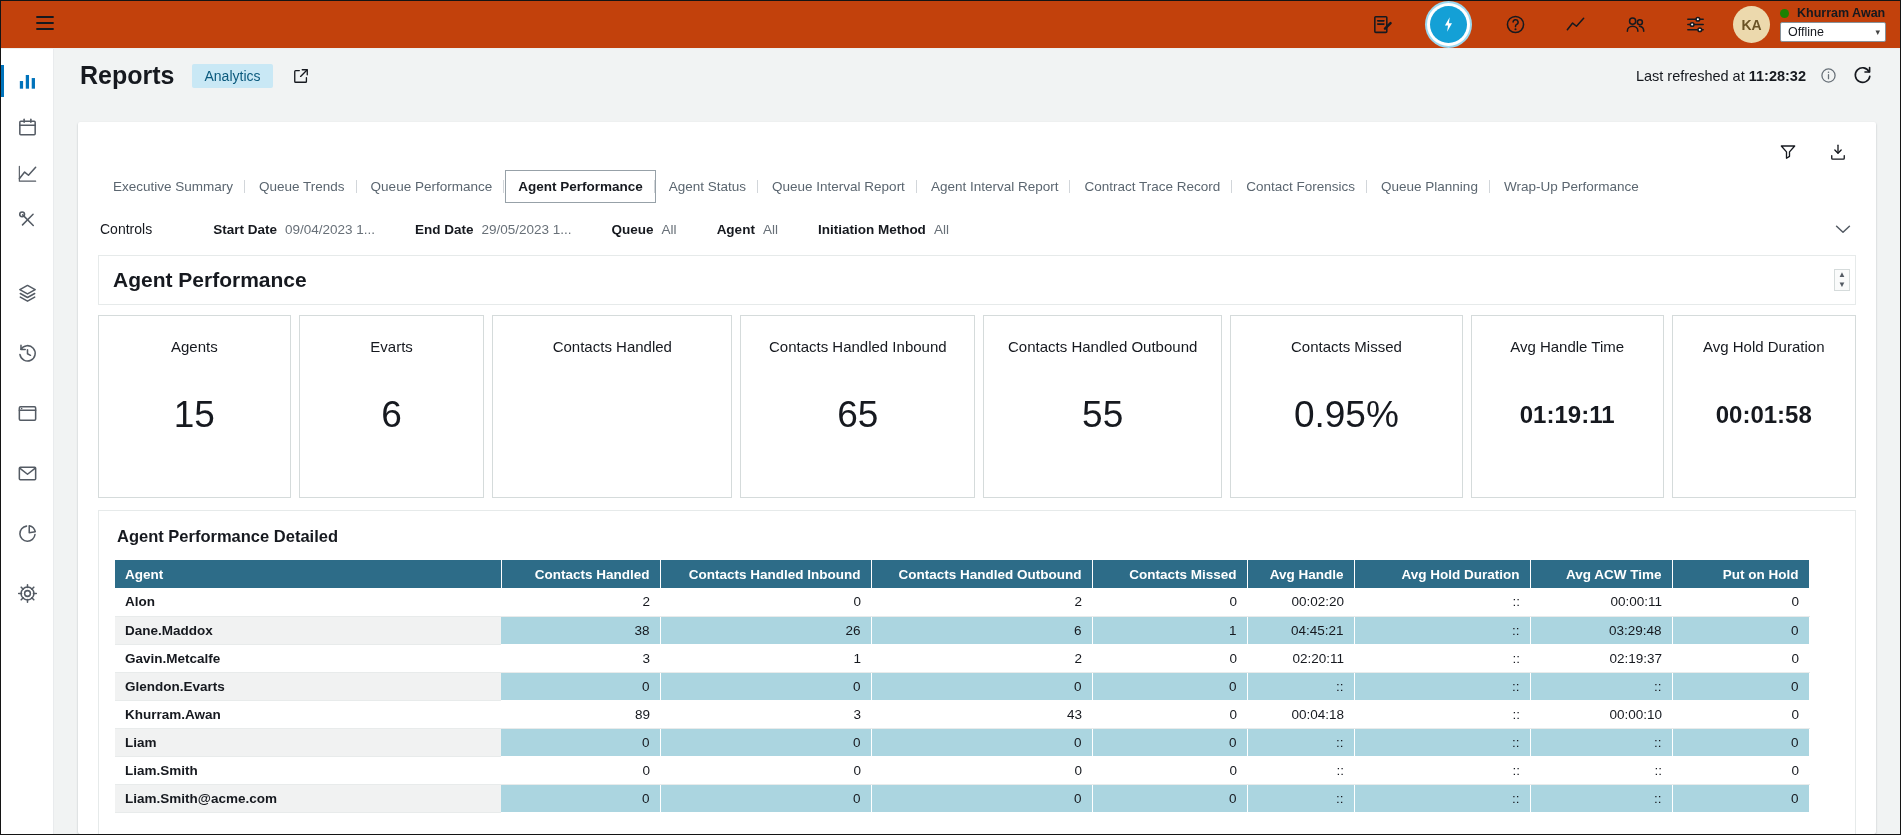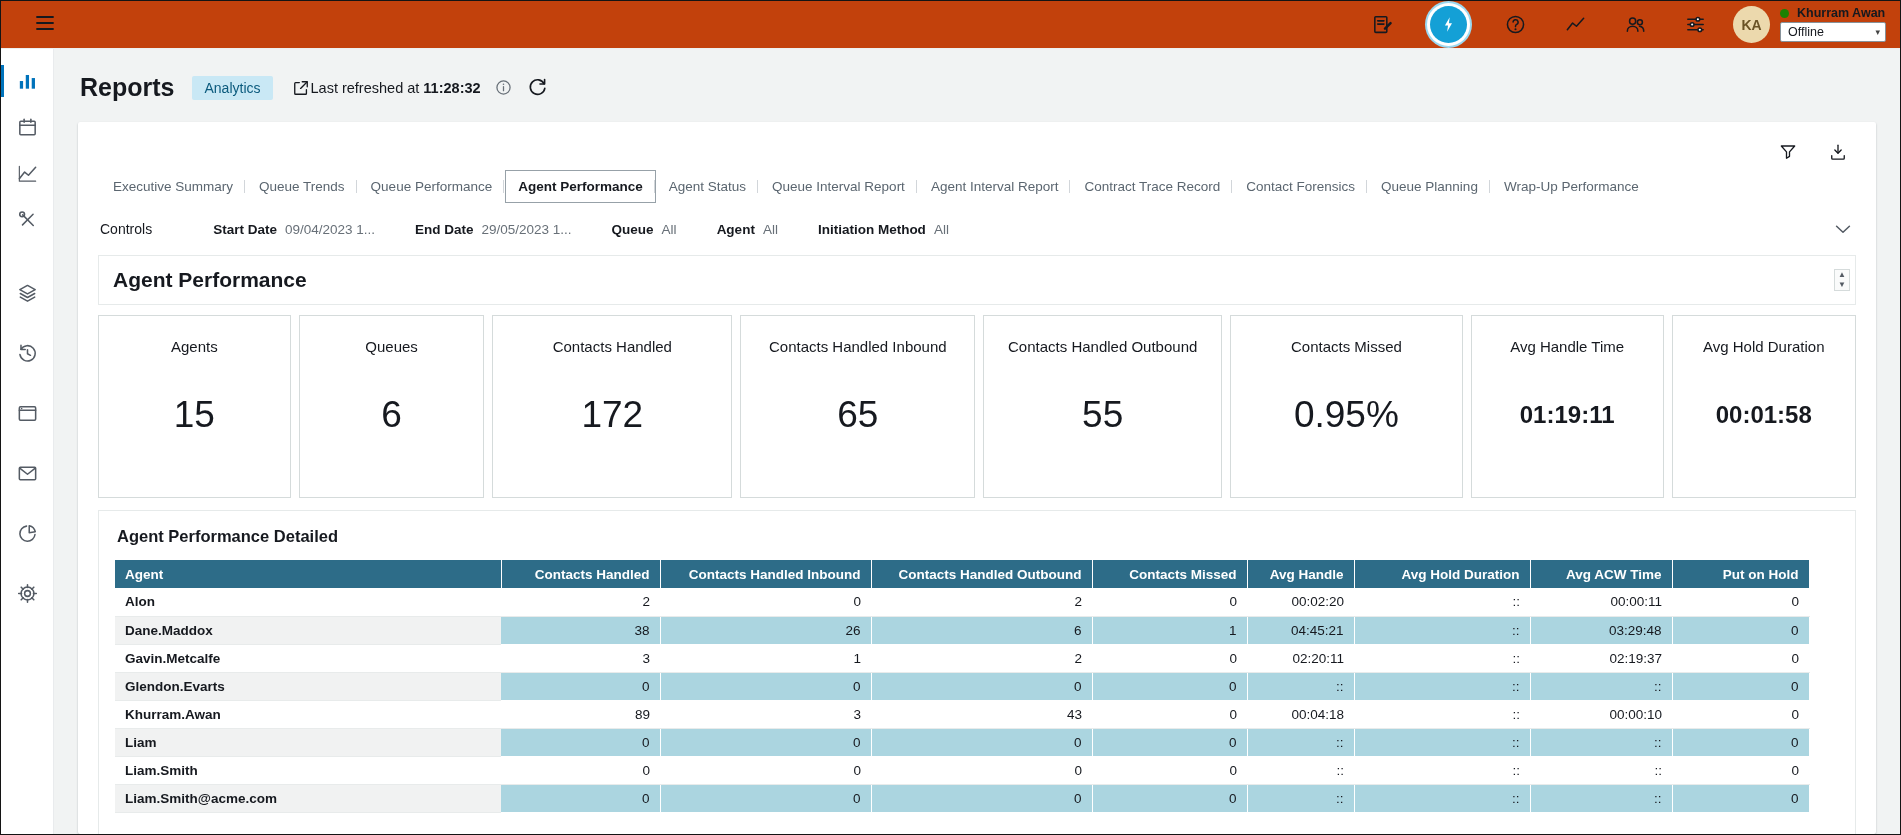--- a/index.html
+++ b/index.html
@@ -39,21 +39,21 @@
   .side-item{width:100%;height:28px;margin-top:18px;display:flex;align-items:center;justify-content:center;
     color:var(--gray);position:relative;cursor:pointer}
   .side-item svg{width:23px;height:23px}
   .side-item.active{color:var(--accent)}
   .side-item.active::before{content:'';position:absolute;left:0;top:-2px;bottom:-2px;width:3px;background:var(--accent)}
   .side-item.g2-first{margin-top:46px}
   .side-item.g2{margin-top:32px}
 
   
   #main{position:absolute;top:48px;left:53px;right:0;bottom:0;background:#f1f3f3;overflow:hidden}
-  .page-header{display:flex;align-items:center;padding:24px 26px 0 26px}
+  .page-header{display:flex;align-items:center;justify-content:space-between;padding:12px 26px 0 26px}
   .ph-left{display:flex;align-items:center;gap:18px}
   .ph-left h1{font-size:25px;margin:0;font-weight:700}
   .badge{background:var(--badge-bg);color:var(--badge-text);font-size:14px;padding:4px 12px;border-radius:2px;font-weight:400}
   .ext-icon{color:#16191f;cursor:pointer;display:flex}
   .ext-icon svg{width:20px;height:20px}
   .ph-right{display:flex;align-items:center;gap:13px;font-size:14.5px}
   .refreshed b{font-weight:700}
   .ph-right .ico{display:flex;cursor:pointer}
   .ph-right .ico svg{width:19px;height:19px}
   .ph-right .ico.big svg{width:23px;height:23px}
@@ -377,26 +377,25 @@
               <span>▼</span>
             </div>
         </div>
 
         <div class="kpis">
             <div class="kpi" style="flex: 162 1 0px;">
               <div class="kpi-label">Agents</div>
               <div class="kpi-value v-xl">15</div>
             </div>
             <div class="kpi" style="flex: 156 1 0px;">
-              <div class="kpi-label">Queues</div>
+              <div class="kpi-label">Evarts</div>
               <div class="kpi-value v-xl">6</div>
             </div>
             <div class="kpi" style="flex: 202 1 0px;">
               <div class="kpi-label">Contacts Handled</div>
-              <div class="kpi-value v-xl">172</div>
             </div>
             <div class="kpi" style="flex: 198 1 0px;">
               <div class="kpi-label">Contacts Handled Inbound</div>
               <div class="kpi-value v-xl">65</div>
             </div>
             <div class="kpi" style="flex: 201 1 0px;">
               <div class="kpi-label">Contacts Handled Outbound</div>
               <div class="kpi-value v-xl">55</div>
             </div>
             <div class="kpi" style="flex: 196 1 0px;">

